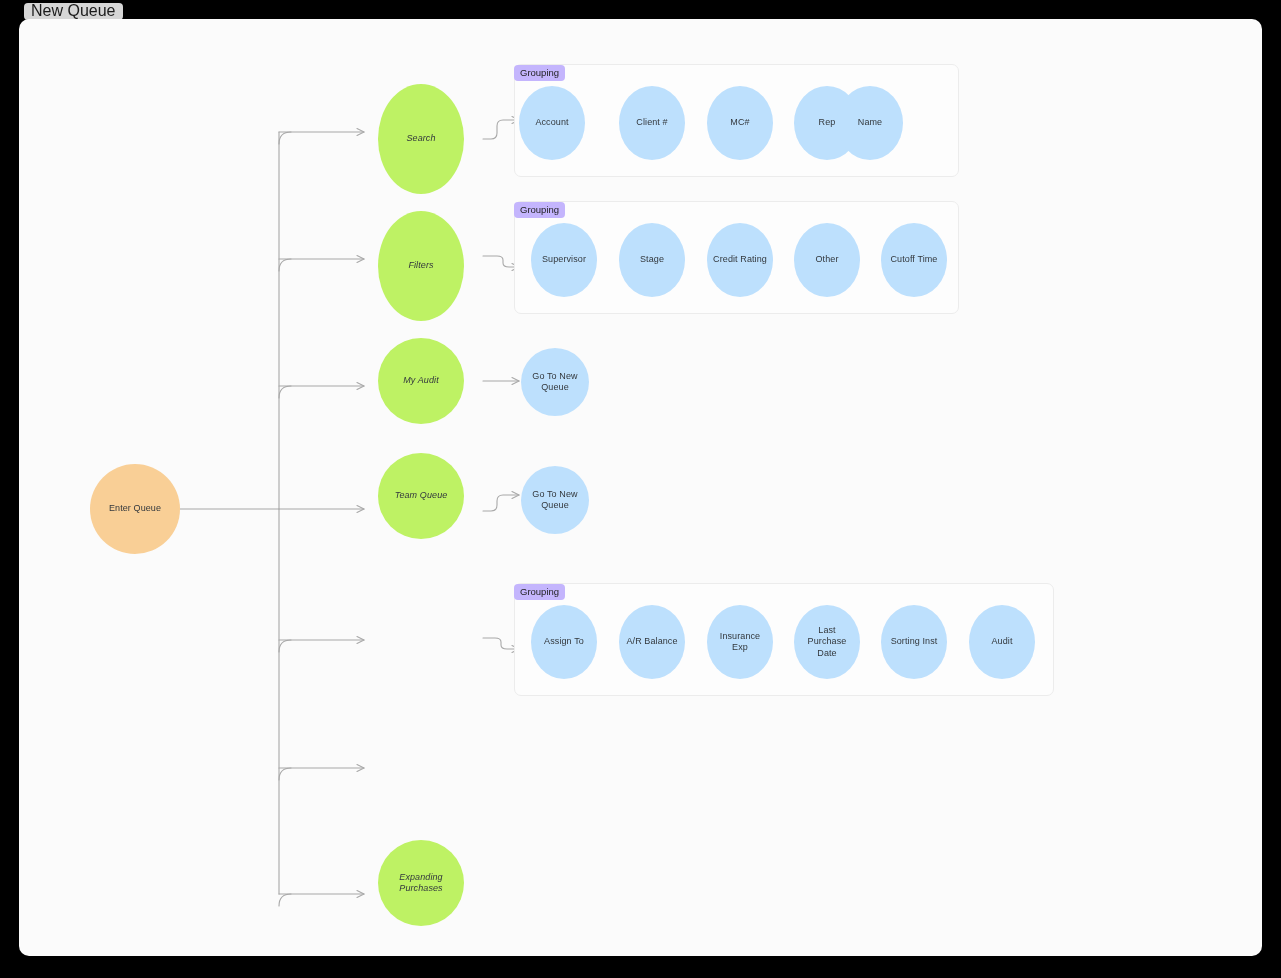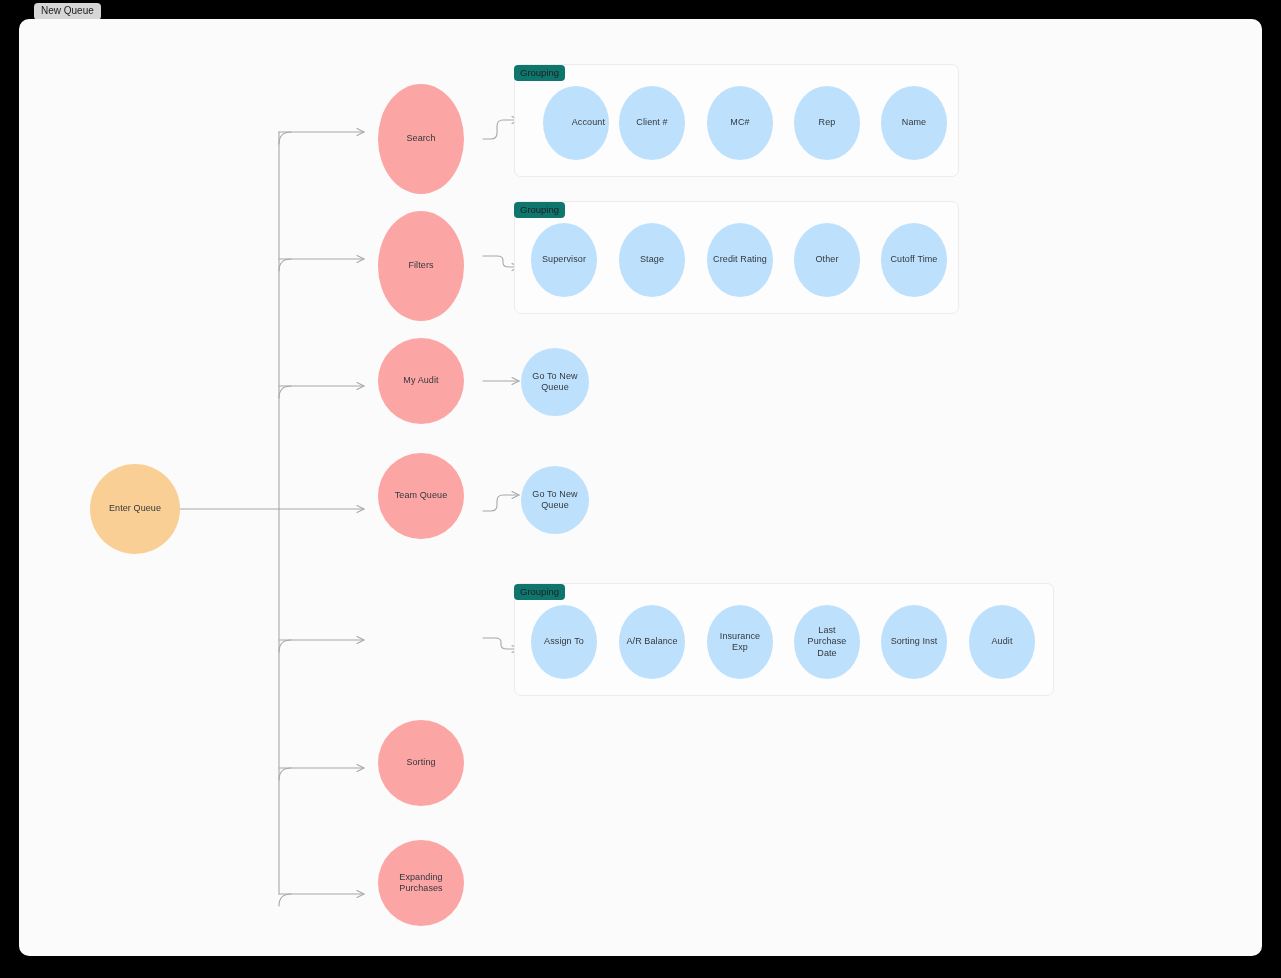--- a/index.html
+++ b/index.html
@@ -1,41 +1,41 @@
 <!DOCTYPE html>
 <html><head>
 <meta charset="utf-8">
 <style>
   html,body{margin:0;padding:0;background:#000;}
   body{width:1281px;height:978px;position:relative;overflow:hidden;
        font-family:"Liberation Sans","DejaVu Sans",sans-serif;}
 
   #tab-bar{position:absolute;left:0;top:0;width:1281px;height:20px;}
-  #new-queue-tab{position:absolute;left:34px;top:3px;
-      background:#d6d6d6;color:#1b1b1b;font-size:10px;line-height:14px;
+  #new-queue-tab{position:absolute;left:24px;top:3px;
+      background:#d6d6d6;color:#1b1b1b;font-size:16px;line-height:14px;
       padding:1px 7px 2px 7px;border-radius:4px;white-space:nowrap;
       box-shadow:0 0 0 0.5px rgba(0,0,0,.18);}
 
   #canvas{position:absolute;left:19px;top:19px;width:1243px;height:937px;
       background:#fbfbfb;border-radius:10px;overflow:hidden;}
 
   #edges{position:absolute;left:0;top:0;width:1243px;height:937px;}
 
   .node{position:absolute;border-radius:50%;display:flex;align-items:center;
       justify-content:center;text-align:center;color:#33383d;
       font-size:9px;line-height:11.5px;letter-spacing:.1px;
       box-sizing:border-box;padding:4px;}
   .node span{display:block;}
   .node-start{background:#f9cf96;}
-  .node-branch{background:#fca5a5;}
+  .node-branch{background:#bef264;font-style:italic;}
   .node-leaf{background:#bde0fd;}
 
   .group-box{position:absolute;box-sizing:border-box;background:#fdfdfd;
       border:1px solid #ececec;border-radius:7px;}
-  .group-label{position:absolute;background:#0f766e;color:#1e1e1e;
+  .group-label{position:absolute;background:#c4b5fd;color:#1e1e1e;
       font-size:9.5px;line-height:13px;padding:1px 6px 2px 6px;
       border-radius:4px;white-space:nowrap;}
 </style>
 </head>
 <body>
 
 <div id="tab-bar">
   <div id="new-queue-tab">New Queue</div>
 </div>
 
@@ -78,33 +78,33 @@
 
   <div class="node node-start" style="left:71px;top:445px;width:90px;height:90px;">
     <span>Enter Queue</span>
   </div>
 
   <div class="node node-branch" style="left:359px;top:65px;width:86px;height:110px;">
     <span>Search</span>
   </div>
   <div class="group-box" style="left:495px;top:45px;width:445px;height:113px;"></div>
   <div class="group-label" style="left:495px;top:46px;">Grouping</div>
-  <div class="node node-leaf" style="left:524px;top:67px;width:66px;height:74px;justify-content:flex-end;">
+  <div class="node node-leaf" style="left:500px;top:67px;width:66px;height:74px;">
     <span>Account</span>
   </div>
   <div class="node node-leaf" style="left:600px;top:67px;width:66px;height:74px;">
     <span>Client #</span>
   </div>
   <div class="node node-leaf" style="left:688px;top:67px;width:66px;height:74px;">
     <span>MC#</span>
   </div>
   <div class="node node-leaf" style="left:775px;top:67px;width:66px;height:74px;">
     <span>Rep</span>
   </div>
-  <div class="node node-leaf" style="left:862px;top:67px;width:66px;height:74px;">
+  <div class="node node-leaf" style="left:818px;top:67px;width:66px;height:74px;">
     <span>Name</span>
   </div>
 
   <div class="node node-branch" style="left:359px;top:192px;width:86px;height:110px;">
     <span>Filters</span>
   </div>
   <div class="group-box" style="left:495px;top:182px;width:445px;height:113px;"></div>
   <div class="group-label" style="left:495px;top:183px;">Grouping</div>
   <div class="node node-leaf" style="left:512px;top:204px;width:66px;height:74px;">
     <span>Supervisor</span>
@@ -150,21 +150,18 @@
   <div class="node node-leaf" style="left:775px;top:586px;width:66px;height:74px;">
     <span>Last Purchase Date</span>
   </div>
   <div class="node node-leaf" style="left:862px;top:586px;width:66px;height:74px;">
     <span>Sorting Inst</span>
   </div>
   <div class="node node-leaf" style="left:950px;top:586px;width:66px;height:74px;">
     <span>Audit</span>
   </div>
 
-  <div class="node node-branch" style="left:359px;top:701px;width:86px;height:86px;">
-    <span>Sorting</span>
-  </div>
 
   <div class="node node-branch" style="left:359px;top:821px;width:86px;height:86px;">
     <span>Expanding Purchases</span>
   </div>
 
 </div>
 
 </body></html>

